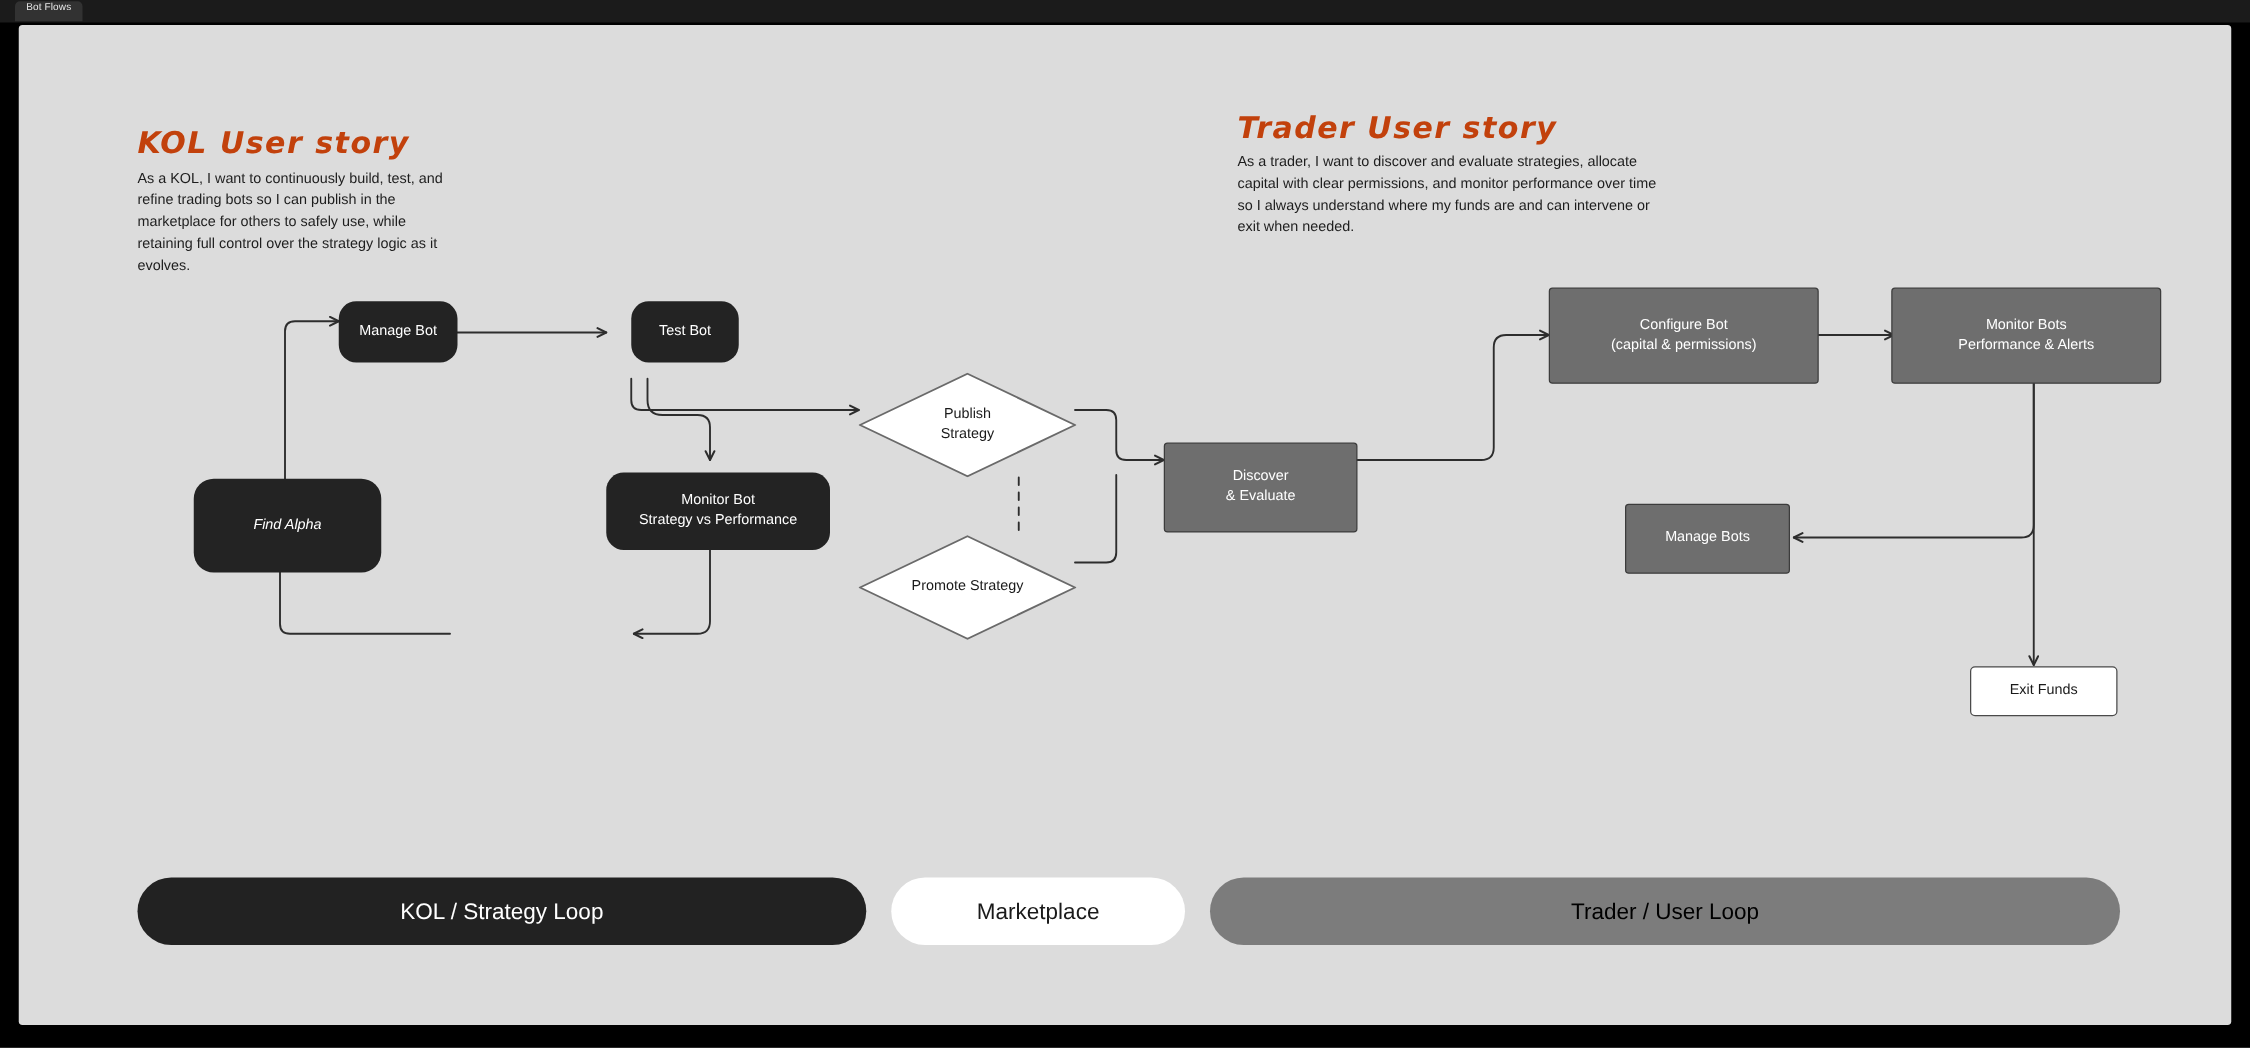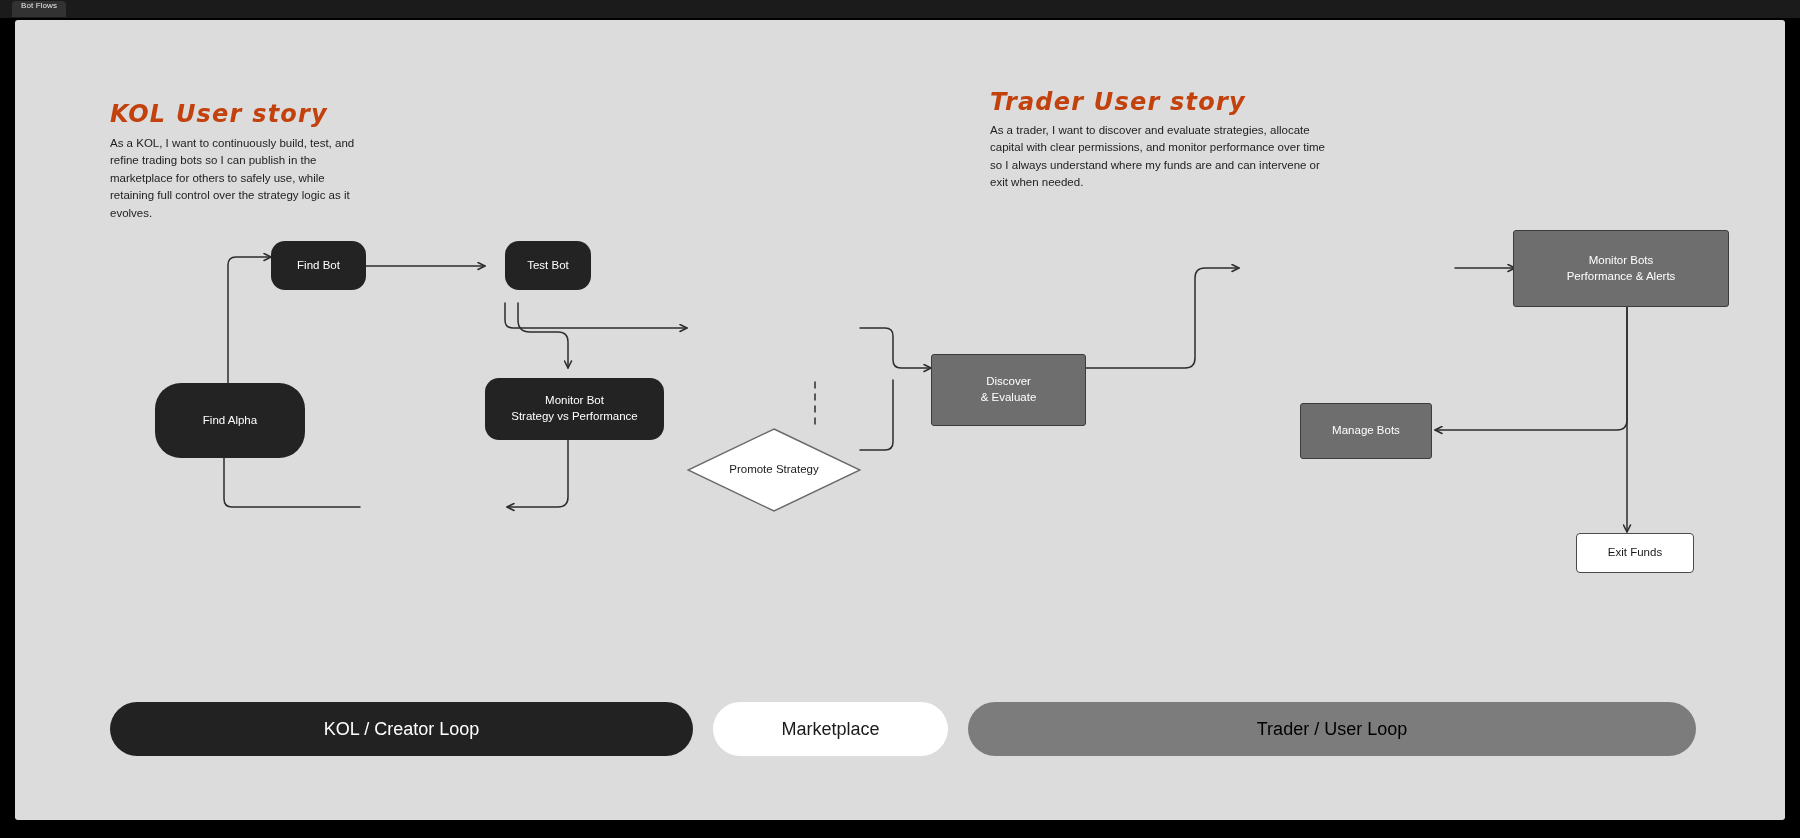--- a/index.html
+++ b/index.html
@@ -79,21 +79,21 @@
     box-sizing: border-box;
     font-size: 11.5px;
     line-height: 1.35;
     white-space: pre-line;
   }
   .node.dark {
     background: #232323;
     color: #ffffff;
     border-radius: 14px;
   }
-  .node.dark.pill { border-radius: 26px; }
+  .node.dark.pill { border-radius: 16px; font-style: italic; }
   .node.gray {
     background: #6e6e6e;
     color: #ffffff;
     border: 1.4px solid #3c3c3c;
     border-radius: 3px;
   }
   .node.white-box {
     background: #ffffff;
     color: #1a1a1a;
     border: 1.4px solid #4a4a4a;
@@ -176,49 +176,58 @@
         <path d="M1612,284 L1612,512" marker-end="url(#arw)"></path>
       </g>
     </svg>
 
     <div class="story-title" style="left:95px; top:80px;">KOL User story</div>
     <div class="story-body" style="left:95px; top:115px; width:255px;">As a KOL, I want to continuously build, test, and refine trading bots so I can publish in the marketplace for others to safely use, while retaining full control over the strategy logic as it evolves.</div>
 
     <div class="story-title" style="left:975px; top:68px;">Trader User story</div>
     <div class="story-body" style="left:975px; top:102px; width:345px;">As a trader, I want to discover and evaluate strategies, allocate capital with clear permissions, and monitor performance over time so I always understand where my funds are and can intervene or exit when needed.</div>
 
-    <div class="node dark" style="left:256px; top:221px; width:95px; height:49px;">Find Bot</div>
+    <div class="node dark" style="left:256px; top:221px; width:95px; height:49px;">Manage Bot</div>
 
     <div class="node dark" style="left:470px; top:221px; width:86px; height:49px;margin-left:20px;">Test Bot</div>
 
     <div class="node dark pill" style="left:140px; top:363px; width:150px; height:75px;">Find Alpha</div>
 
     <div class="node dark" style="left:470px; top:358px; width:179px; height:62px;">Monitor Bot
 Strategy vs Performance</div>
 
 
+    <div class="diamond-wrap" style="left:672px; top:278px; width:174px; height:84px;">
+      <svg width="174" height="84" viewBox="0 0 174 84">
+        <polygon points="87,1 173,42 87,83 1,42" fill="#ffffff" stroke="#6a6a6a" stroke-width="1.5"></polygon>
+      </svg>
+      <div class="diamond-label">Publish
+Strategy</div>
+    </div>
 
     <div class="diamond-wrap" style="left:672px; top:408px; width:174px; height:84px;">
       <svg width="174" height="84" viewBox="0 0 174 84">
         <polygon points="87,1 173,42 87,83 1,42" fill="#ffffff" stroke="#6a6a6a" stroke-width="1.5"></polygon>
       </svg>
       <div class="diamond-label">Promote Strategy</div>
     </div>
 
     <div class="node gray" style="left:916px; top:334px; width:155px; height:72px;">Discover
 &amp; Evaluate</div>
 
+    <div class="node gray" style="left:1224px; top:210px; width:216px; height:77px;">Configure Bot
+(capital &amp; permissions)</div>
 
     <div class="node gray" style="left:1498px; top:210px; width:216px; height:77px;">Monitor Bots
 Performance &amp; Alerts</div>
 
     <div class="node gray" style="left:1285px; top:383px; width:132px; height:56px;">Manage Bots</div>
 
     <div class="node white-box" style="left:1561px; top:513px; width:118px; height:40px;">Exit Funds</div>
 
-    <div class="legend dark" style="left:95px; top:682px; width:583px;">KOL / Creator Loop</div>
+    <div class="legend dark" style="left:95px; top:682px; width:583px;">KOL / Strategy Loop</div>
 
     <div class="legend white" style="left:698px; top:682px; width:235px;">Marketplace</div>
 
     <div class="legend gray" style="left:953px; top:682px; width:728px;">Trader / User Loop</div>
 
   </div>
 </div>
 
 </body></html>

